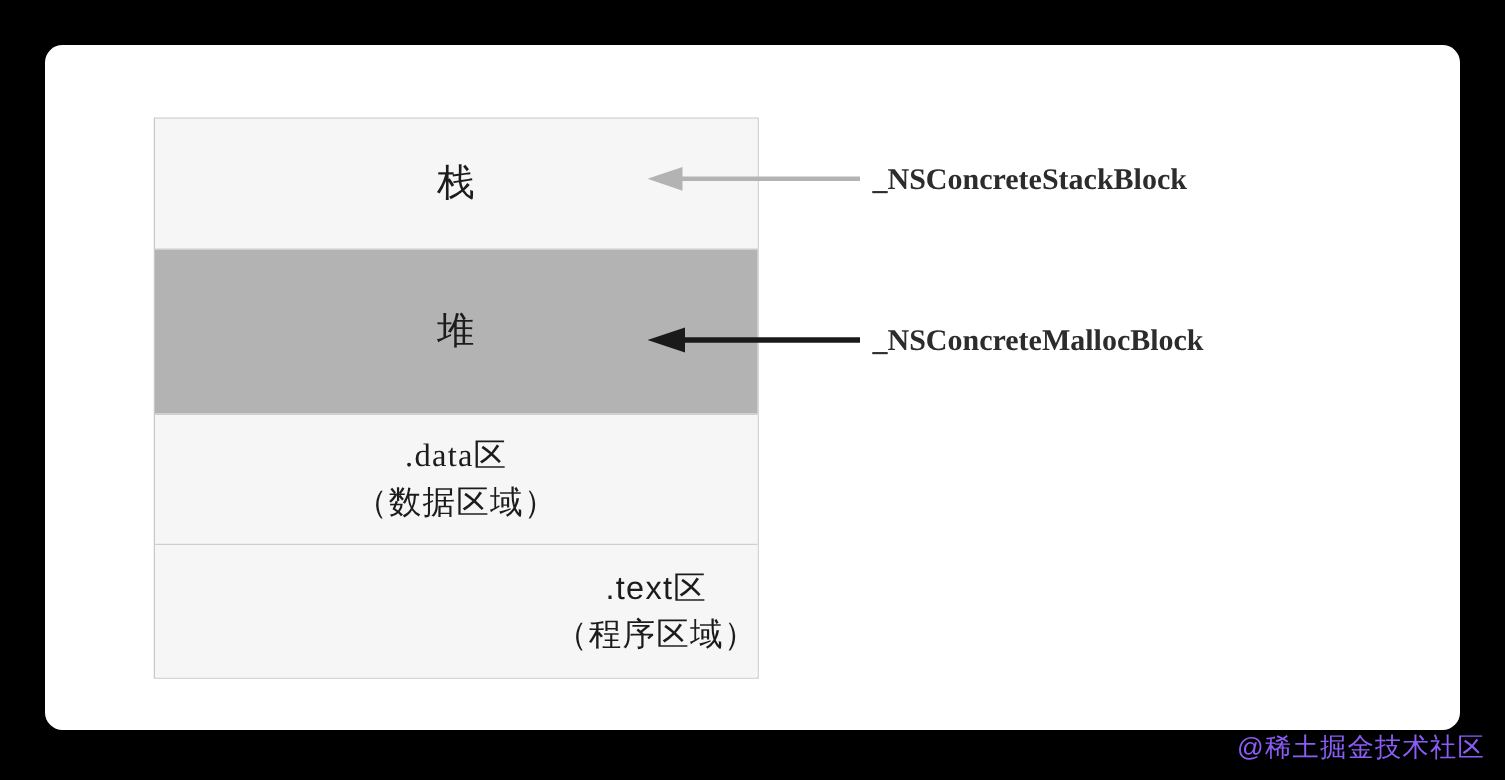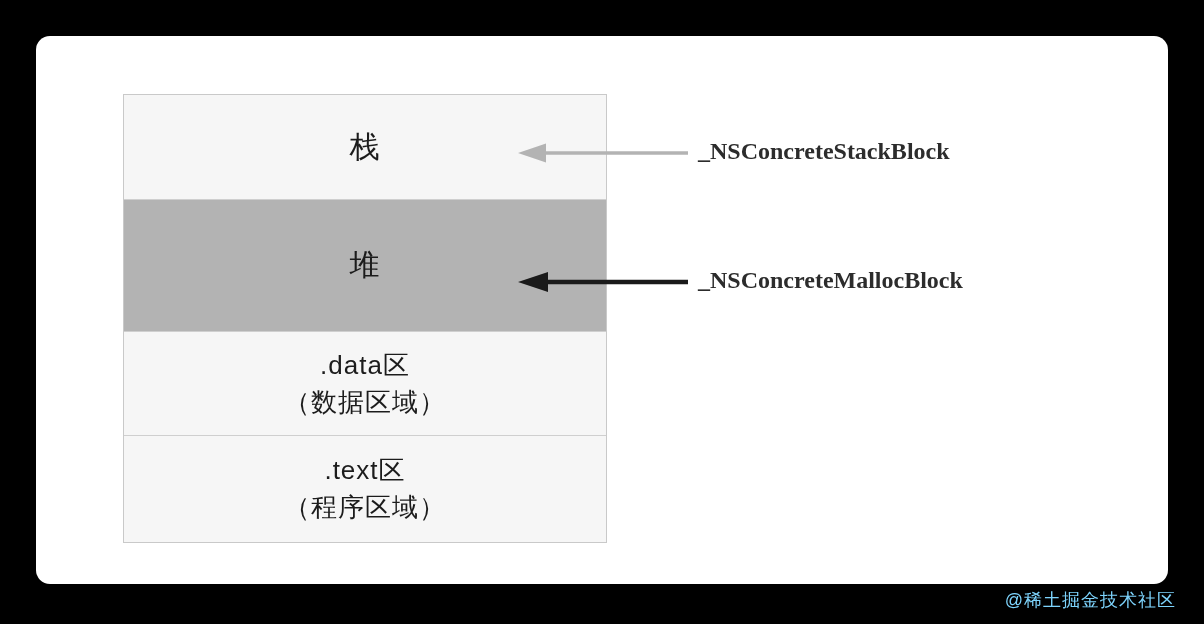--- a/index.html
+++ b/index.html
@@ -30,61 +30,61 @@
     display: flex;
     align-items: center;
     justify-content: center;
     text-align: center;
   }
   .mem-row + .mem-row { border-top: 1px solid #cfcfcf; }
   .row-light { background: #f6f6f6; }
   .row-gray  { background: #b3b3b3; border-top-color: #b9b9b9; }
   .row-0 { height: 104px; }
   .row-1 { height: 132px; }
-  .row-2 { height: 104px; }
-  .row-3 { flex: 1; }
+  .row-2 { height: 104px; font-family: Liberation Serif, serif; }
+  .row-3 { flex: 1; justify-content: flex-end; }
   .mem-label {
     color: #1c1c1c;
     font-weight: 500;
     white-space: pre-line;
     line-height: 1.42;
     font-size: 26px;
     letter-spacing: 1px;
   }
   .mem-label.big { font-size: 30px; }
   
   .annotation-row {
     position: absolute;
     left: 482px;
     height: 34px;
     display: flex;
-    align-items: flex-end;
+    align-items: flex-start;
     transform: translateY(-50%);
   }
   .annotation-row .arrow { display: block; flex: 0 0 auto; }
   .arrow line { stroke-width: 3.5; }
   .annotation-row.emphasis .arrow line { stroke-width: 4.5; }
   .annotation-label {
     margin-left: 10px;
     font-family: "Liberation Serif", serif;
     font-weight: 600;
     font-size: 24px;
     color: #2c2c2c;
     white-space: nowrap;
   }
   .anno-0 { top: 112px; }
   .anno-1 { top: 229px; margin-top: 12px; }
   .anno-2 { top: 348px; }
   
   .watermark {
     position: absolute;
-    right: 28px;
+    right: 16px;
     bottom: 12px;
-    font-size: 18px;
-    color: #7dd3fc;
+    font-size: 21px;
+    color: #8b5cf6;
     letter-spacing: 1px;
     z-index: 5;
   }
 </style>
 </head>
 <body>
 
 <div class="panel">
 
   <div class="memory-box">

